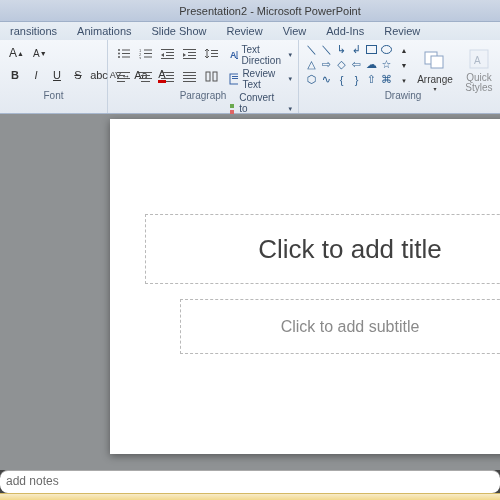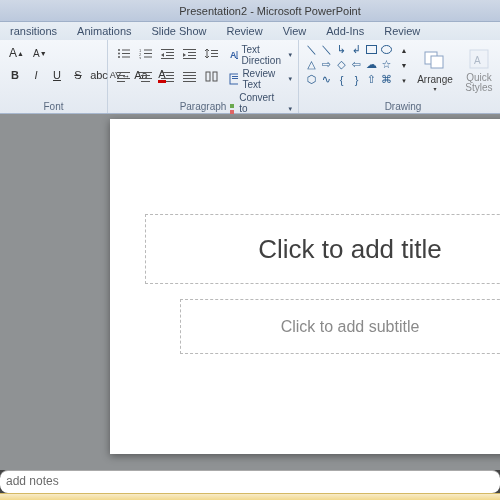--- a/index.html
+++ b/index.html
@@ -4,21 +4,21 @@
 <style>
 * { box-sizing: border-box; margin: 0; padding: 0; font-family: "Segoe UI", Tahoma, sans-serif; }
 html, body { width: 500px; height: 500px; overflow: hidden; background: #444; }
 
 .titlebar { height: 22px; background: linear-gradient(#cfd8e6,#bcc9dd); border-bottom: 1px solid #9fb0c8; font-size: 11px; color: #3a3a3a; text-align: center; line-height: 22px; padding-left: 40px; }
 .tabbar { height: 18px; background: linear-gradient(#e8eef4,#dfe7f0); font-size: 11px; color: #3d506b; display: flex; }
 .tabbar .tab { padding: 0 10px; line-height: 18px; cursor: pointer; }
 
 .ribbon { height: 74px; background: linear-gradient(#f4f7fb,#e3e9f1); border-bottom: 1px solid #a8b8cf; display: flex; font-size: 10px; color: #444; }
 .rgroup { position: relative; border-right: 1px solid #c7d2e0; padding: 3px 6px 14px 6px; display: flex; flex-direction: column; }
-.rgroup .label { position: absolute; bottom: 1px; left: 0; right: 0; text-align: center; font-size: 10px; color: #5a6a80; }
+.rgroup .label { position: absolute; bottom: 12px; left: 0; right: 0; text-align: center; font-size: 10px; color: #5a6a80; }
 .row { display: flex; align-items: center; gap: 3px; }
 
 .btn { height: 20px; min-width: 18px; padding: 0 2px; display: inline-flex; align-items: center; justify-content: center; border: 1px solid transparent; border-radius: 2px; cursor: pointer; font-size: 11px; color: #333; }
 .vbtn { display: flex; flex-direction: column; align-items: center; justify-content: center; width: 44px; height: 54px; border: 1px solid transparent; border-radius: 2px; cursor: pointer; font-size: 10px; color: #3a3a3a; }
 .vbtn .ico { width: 24px; height: 24px; margin-bottom: 2px; }
 
 .workarea { position: absolute; top: 114px; bottom: 30px; left: 0; right: 0; background: #8f9294; }
 .slide { position: absolute; left: 110px; top: 5px; width: 480px; height: 335px; background: #fff; box-shadow: 0 2px 8px rgba(0,0,0,.4); }
 .ph { position: absolute; border: 1px dashed #b9b9b9; display: flex; align-items: center; justify-content: center; color: #707070; }
 .ph-title { left: 35px; top: 95px; width: 410px; height: 70px; font-size: 26px; color: #404040; }

